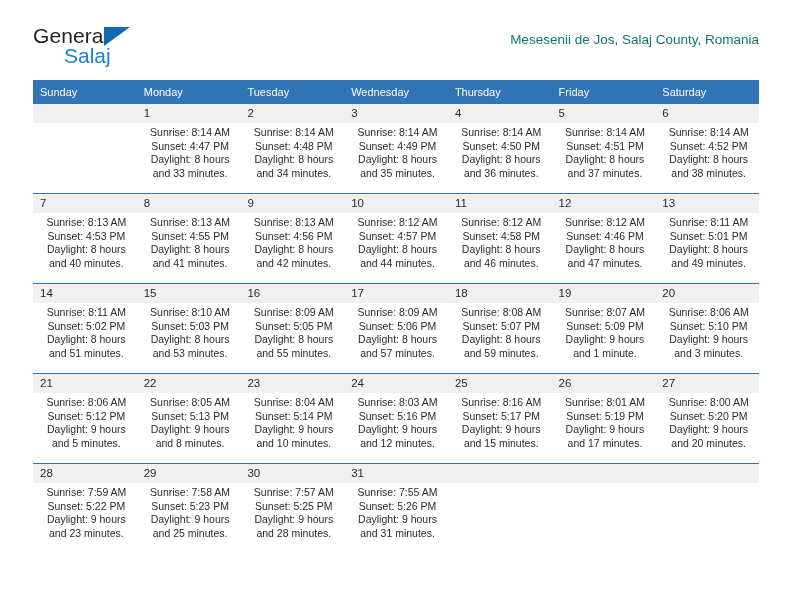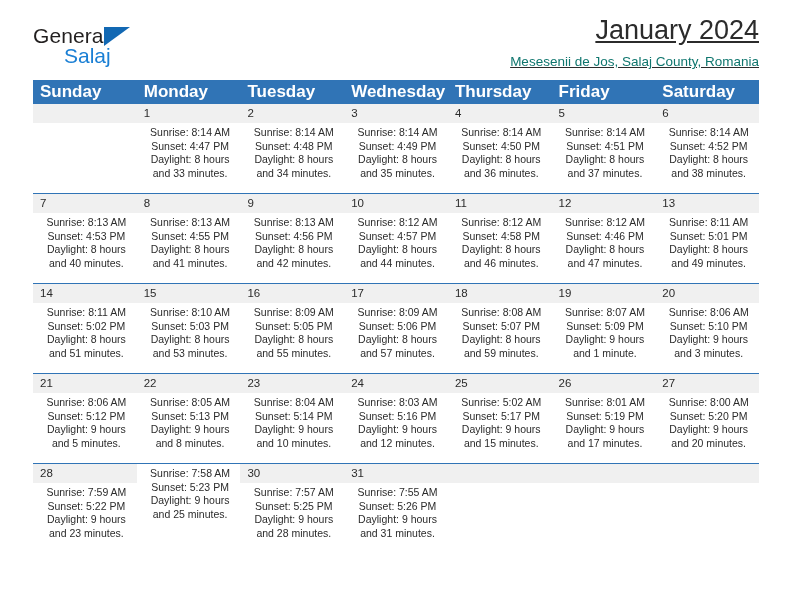--- a/index.html
+++ b/index.html
@@ -19,26 +19,25 @@
     position: relative;
     width: 792px;
     height: 612px;
     box-sizing: border-box;
     padding: 0 33px;
   }
 
   
   .topbar {
     display: flex;
-    align-items: flex-end;
+    align-items: flex-start;
     justify-content: space-between;
     padding-top: 24px;
     height: 72px;
     box-sizing: border-box;
-    text-decoration: underline;
   }
 
   .logo {
     position: relative;
     width: 118px;
     height: 48px;
     flex: 0 0 auto;
   }
   .logo-general {
     position: absolute;
@@ -93,26 +92,25 @@
   }
 
   .weekday-row {
     display: flex;
     background: #3074b6;
   }
   .weekday-cell {
     flex: 1 1 0;
     min-width: 0;
     color: #ffffff;
-    font-size: 17px;
+    font-size: 11px;
     line-height: 14px;
     padding: 5px 0 5px 7px;
     box-sizing: border-box;
     white-space: nowrap;
-    font-weight: bold;
   }
 
   .week-row {
     display: flex;
     border-top: 1px solid #3074b6;
   }
   .week-row:first-of-type {
     border-top: none;
   }
 
@@ -153,21 +151,20 @@
 
   <div class="topbar">
 
     <div class="logo">
       <span class="logo-general">General</span>
       <span class="logo-triangle"></span>
       <span class="logo-blue">Salaj</span>
     </div>
 
     <div class="titles">
-      <div class="cal-title">January 2024</div>
       <div class="cal-subtitle">Mesesenii de Jos, Salaj County, Romania</div>
     </div>
 
   </div>
 
   <div class="calendar">
     <div class="weekday-row">
         <div class="weekday-cell">Sunday</div>
         <div class="weekday-cell">Monday</div>
         <div class="weekday-cell">Tuesday</div>
@@ -400,21 +397,21 @@
             <div class="day-lines">
               <div class="day-line">Sunrise: 8:03 AM</div>
               <div class="day-line">Sunset: 5:16 PM</div>
               <div class="day-line">Daylight: 9 hours</div>
               <div class="day-line">and 12 minutes.</div>
             </div>
           </div>
           <div class="day-cell">
             <div class="day-number">25</div>
             <div class="day-lines">
-              <div class="day-line">Sunrise: 5:02 AM</div>
+              <div class="day-line">Sunrise: 8:16 AM</div>
               <div class="day-line">Sunset: 5:17 PM</div>
               <div class="day-line">Daylight: 9 hours</div>
               <div class="day-line">and 15 minutes.</div>
             </div>
           </div>
           <div class="day-cell">
             <div class="day-number">26</div>
             <div class="day-lines">
               <div class="day-line">Sunrise: 8:01 AM</div>
               <div class="day-line">Sunset: 5:19 PM</div>
@@ -436,20 +433,21 @@
           <div class="day-cell">
             <div class="day-number">28</div>
             <div class="day-lines">
               <div class="day-line">Sunrise: 7:59 AM</div>
               <div class="day-line">Sunset: 5:22 PM</div>
               <div class="day-line">Daylight: 9 hours</div>
               <div class="day-line">and 23 minutes.</div>
             </div>
           </div>
           <div class="day-cell">
+            <div class="day-number">29</div>
             <div class="day-lines">
               <div class="day-line">Sunrise: 7:58 AM</div>
               <div class="day-line">Sunset: 5:23 PM</div>
               <div class="day-line">Daylight: 9 hours</div>
               <div class="day-line">and 25 minutes.</div>
             </div>
           </div>
           <div class="day-cell">
             <div class="day-number">30</div>
             <div class="day-lines">

